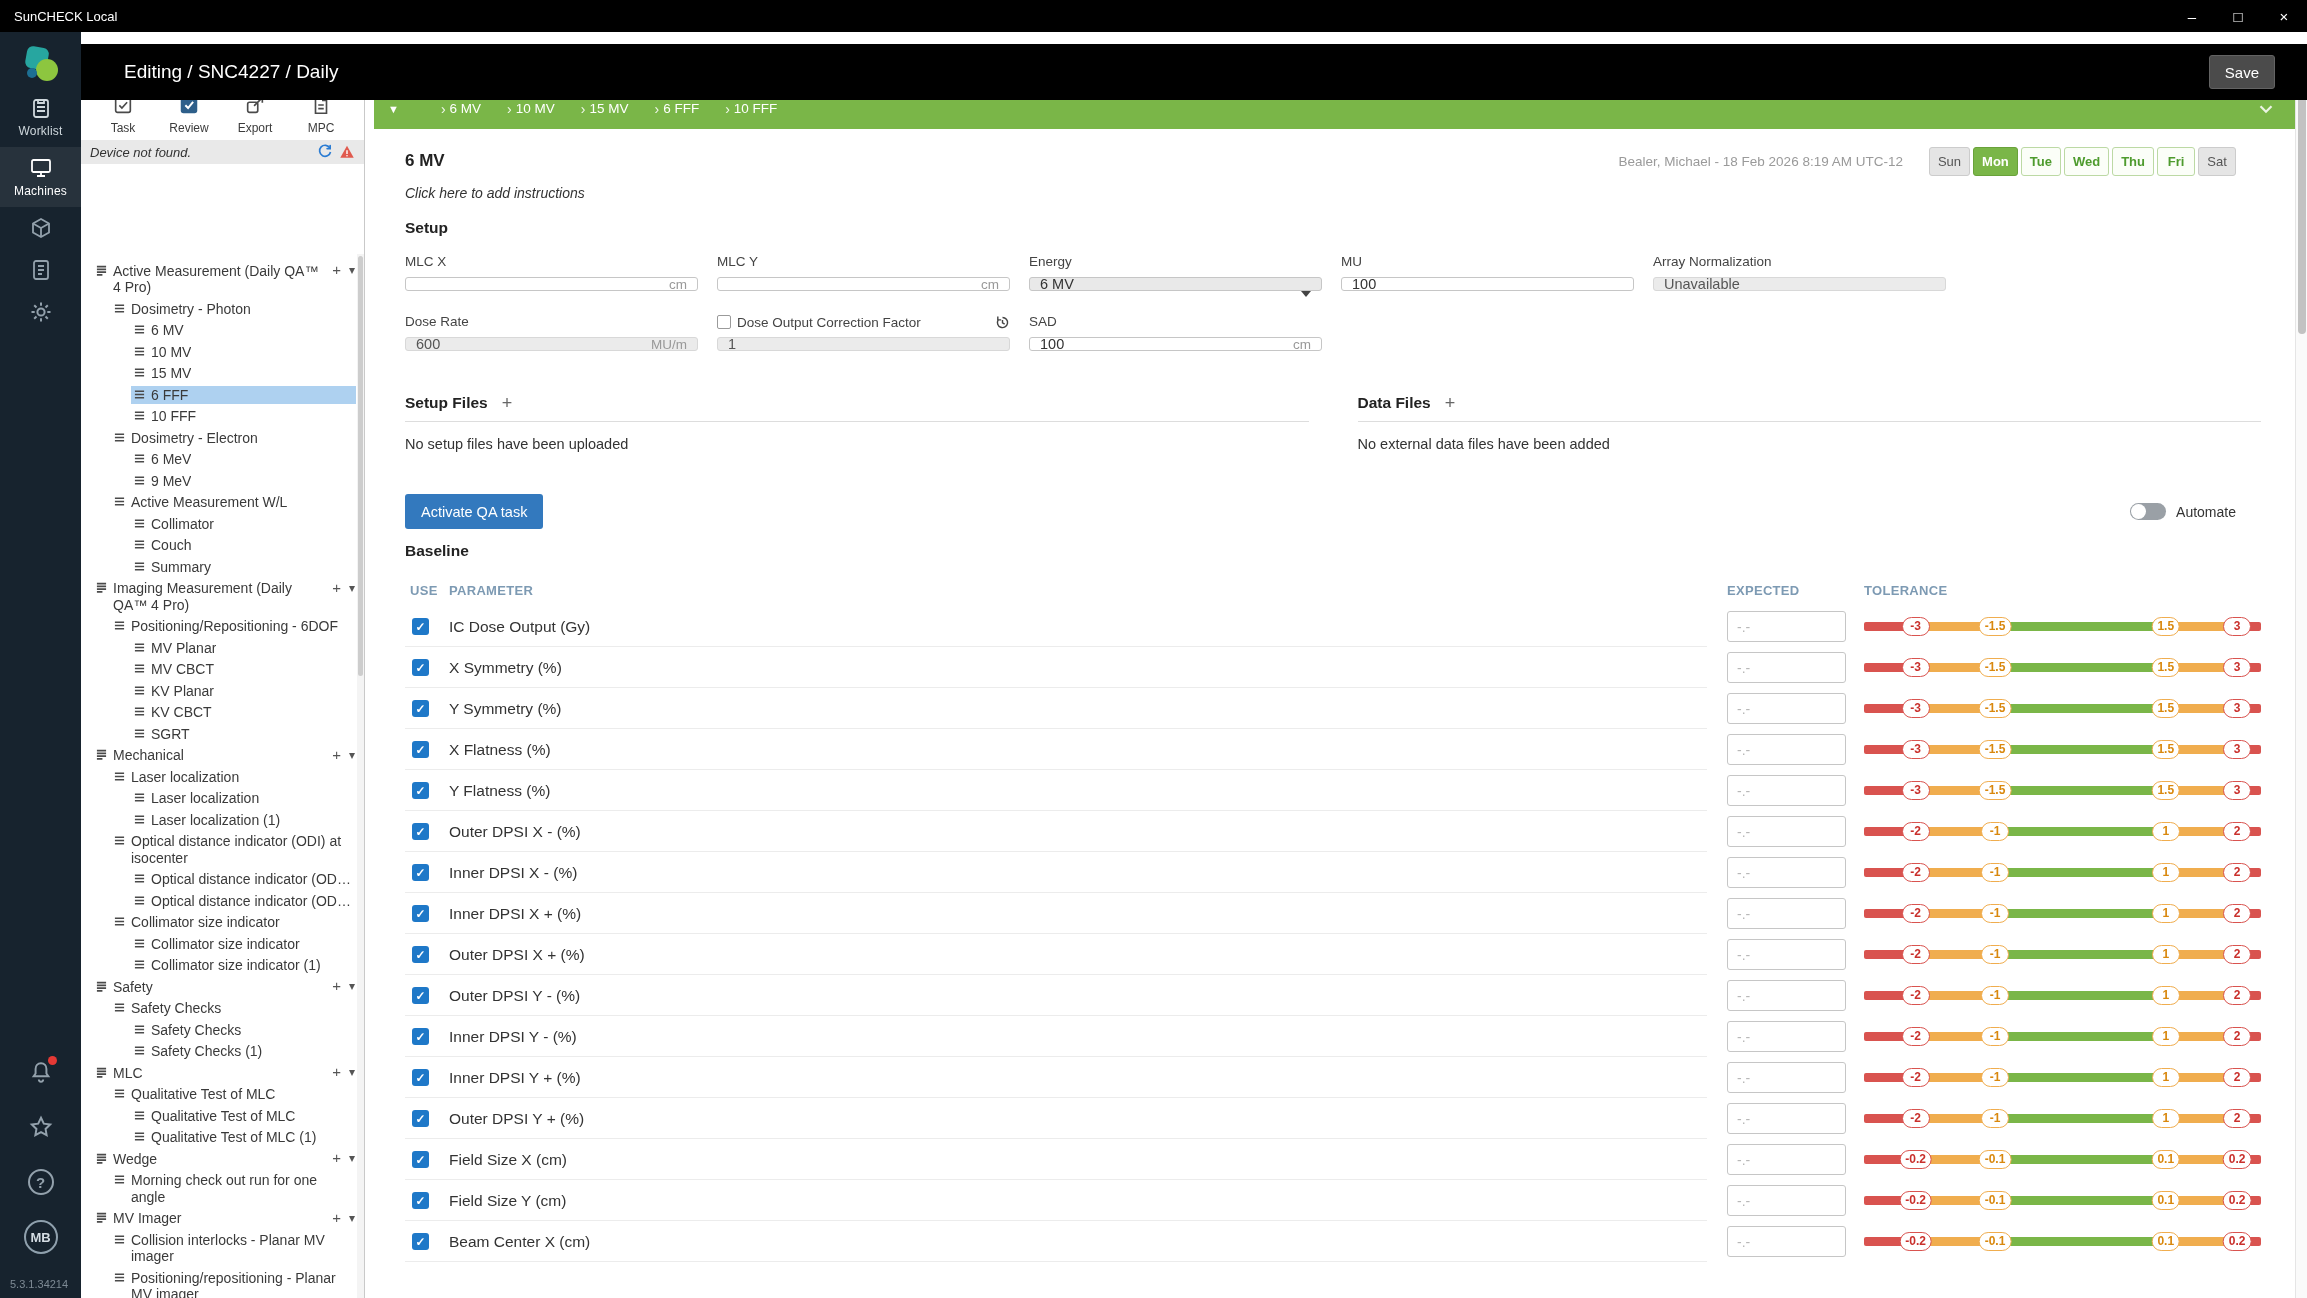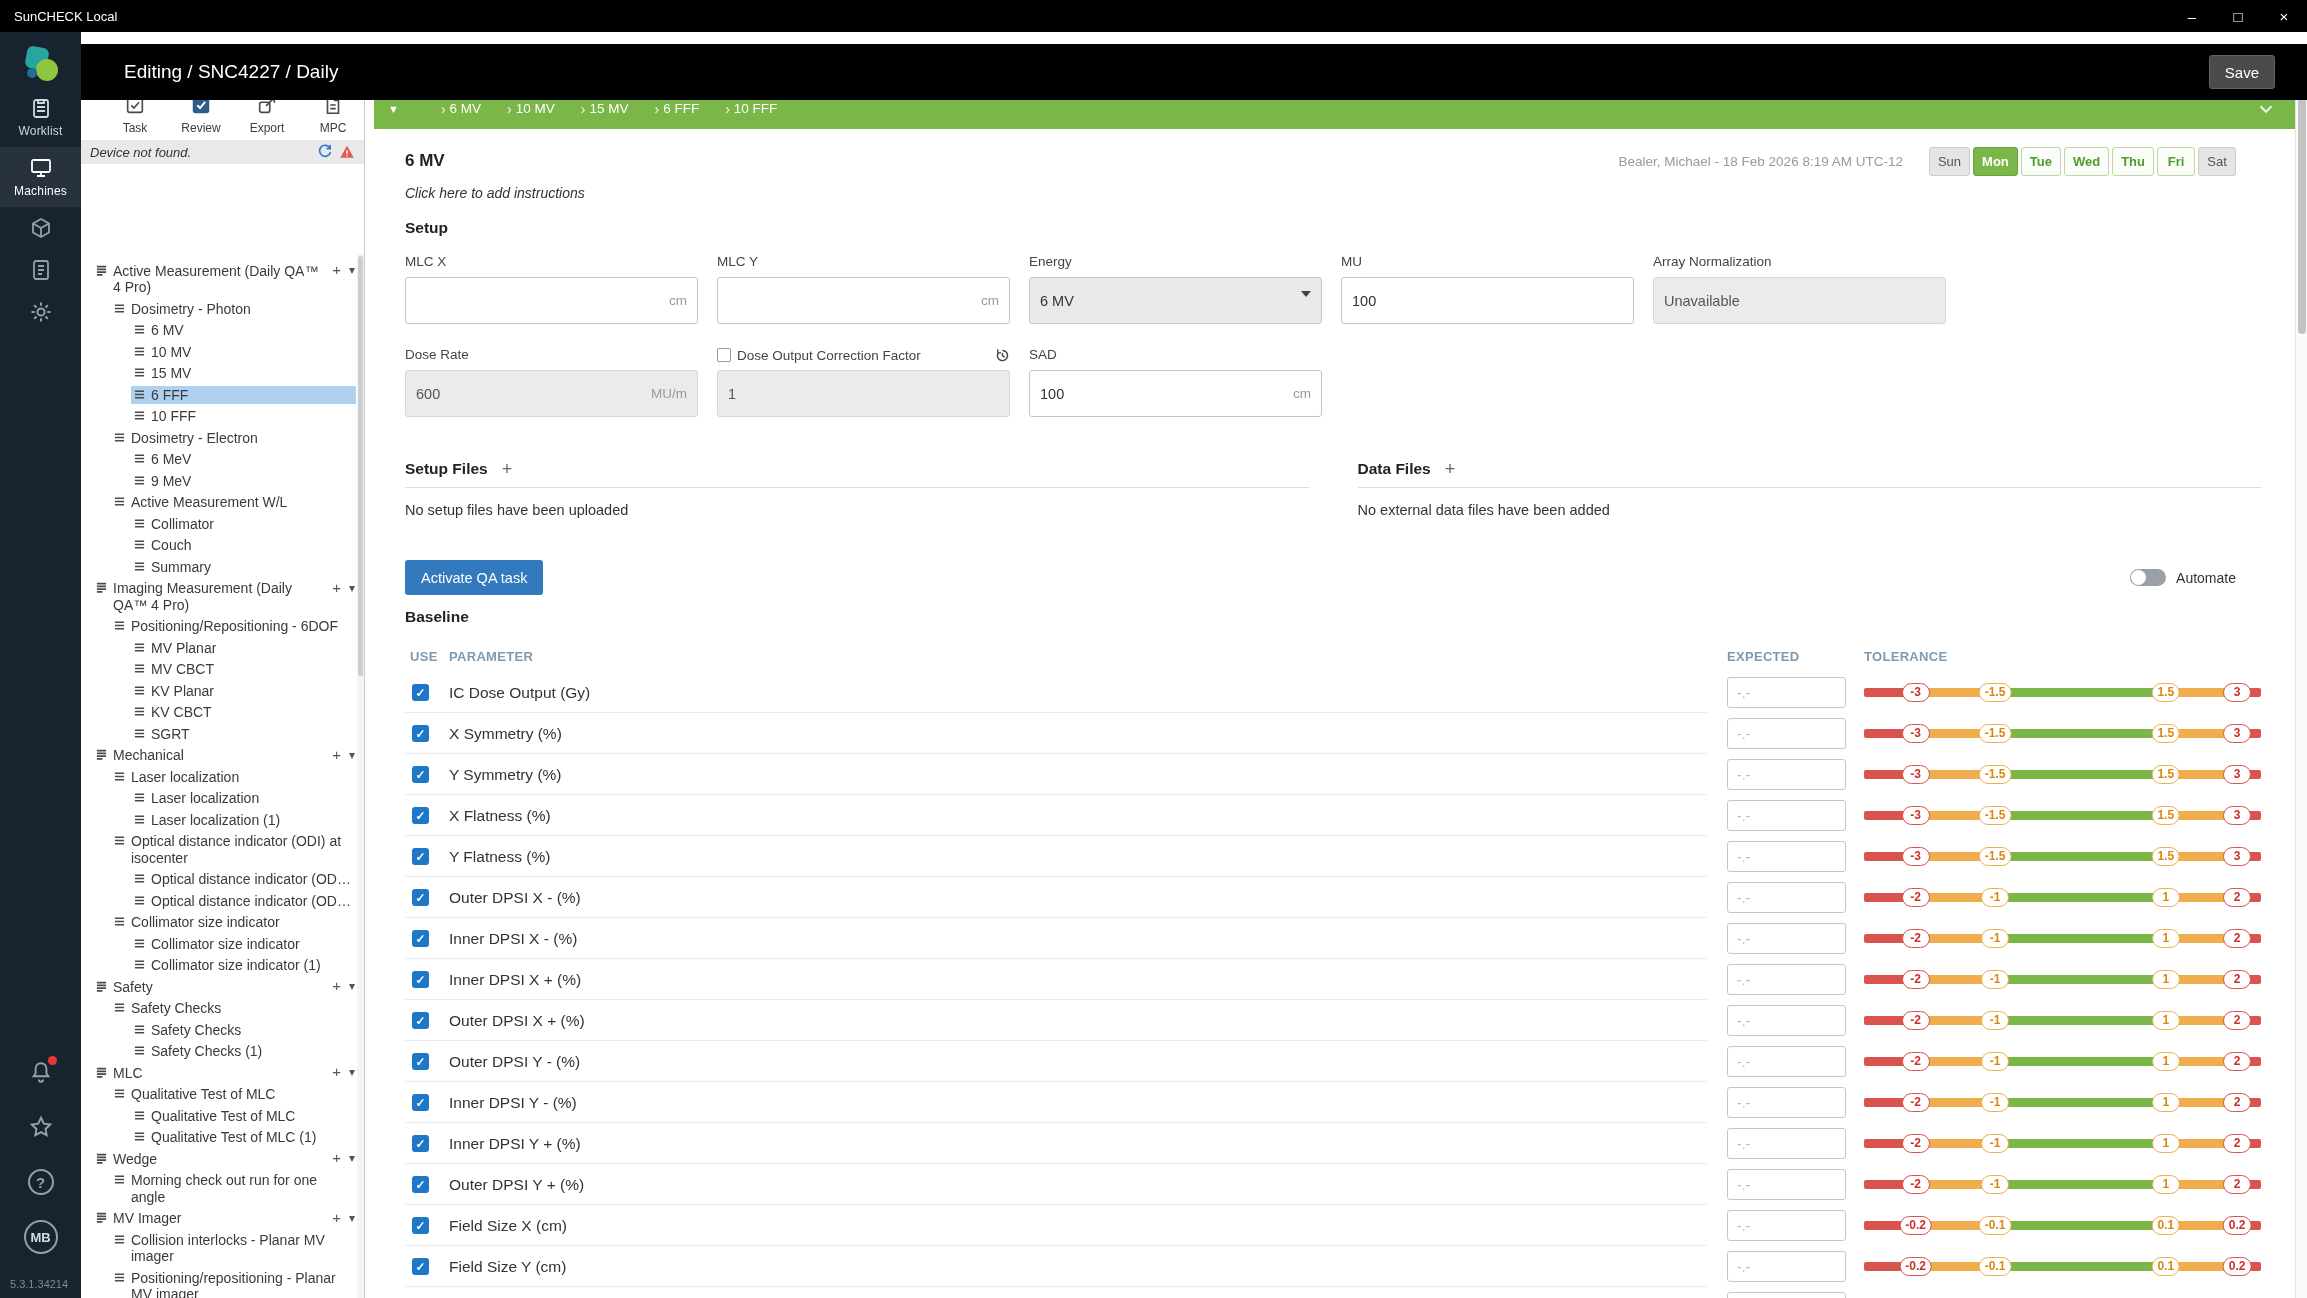--- a/index.html
+++ b/index.html
@@ -34,21 +34,21 @@
 .util-btn{position:relative;width:100%;display:flex;justify-content:center;padding:8px 0;color:#93a1ac}
 .badge-dot{position:absolute;top:5px;right:24px;width:9px;height:9px;border-radius:50%;background:#e53935}
 .help-circle{width:26px;height:26px;border:2px solid #93a1ac;border-radius:50%;display:flex;align-items:center;justify-content:center;
   font-size:15px;font-weight:bold;color:#93a1ac}
 .avatar{width:34px;height:34px;border:2px solid #8fa0ad;border-radius:50%;display:flex;align-items:center;justify-content:center;
   font-size:13px;color:#d5dde3;font-weight:bold}
 .version{font-size:11px;color:#7d8a94;align-self:flex-start;margin:6px 0 8px 10px}
 
 
 .panel{position:absolute;left:81px;top:88px;width:284px;bottom:0;background:#fff;border-right:1px solid #c9c9c9;z-index:10;overflow:hidden}
-.ptoolbar{height:52px;display:flex;align-items:center;gap:22px;padding-left:32px}
+.ptoolbar{height:52px;display:flex;align-items:center;gap:22px;padding-left:20px}
 .tool{display:flex;flex-direction:column;align-items:center;gap:2px;font-size:12px;color:#3c3c3c;min-width:44px}
 .device-bar{height:24px;background:#e9e9e9;display:flex;align-items:center;padding:0 9px;font-size:13px;font-style:italic;color:#333}
 .device-bar .sp{flex:1}
 .device-bar .dicon{display:flex;margin-left:6px}
 .tree{position:absolute;left:0;top:166px;right:0;bottom:0;padding-top:6px;overflow:hidden}
 .tree-item{position:relative;padding:1.5px 8px 1.5px 12px;display:flex}
 .tree-item .row-inner{display:flex;gap:6px;min-width:0;flex:1;padding:1px 3px;align-items:flex-start}
 .tree-item.lvl0{padding-right:42px}
 .tree-item.lvl1{padding-left:30px}
 .tree-item.lvl2{padding-left:50px}
@@ -90,21 +90,21 @@
 .day-btn.st-selected{background:#7ab648;border-color:#69a23a;color:#fff;font-weight:bold}
 .day-btn.st-on{color:#4e9b2e;border-color:#bcd9a4;background:#fbfef8;font-weight:bold}
 
 .instructions{margin-top:9px;font-size:14px;font-style:italic;color:#333}
 .setup-title{margin-top:18px;font-size:15.5px;font-weight:bold;color:#222}
 
 .form-row{display:flex;gap:19px;margin-top:17px}
 .form-row2{margin-top:23px}
 .field{width:293px}
 .flabel{display:block;font-size:13.5px;color:#444;margin-bottom:7px;height:16px}
-.tin{position:relative;height:47px;border:1px solid #c6c6c6;border-radius:3px;background:#fff;
+.tin{position:relative;height:14px;border:1px solid #c6c6c6;border-radius:3px;background:#fff;
   display:flex;align-items:center;padding:0 10px;font-size:14.5px;color:#333}
 .tin .unit{margin-left:auto;color:#999;font-size:13.5px}
 .tin.disabled{background:#ebebeb;border-color:#d8d8d8;color:#666}
 .tin.disabled .val{color:#555}
 .tin.sel::after{content:"";position:absolute;right:10px;top:13px;border:5px solid transparent;border-top:6px solid #444}
 .tin.sel-gray{background:#e9e9e9}
 .docf-label{display:flex;align-items:center;gap:6px;font-size:13.5px;color:#444;margin-bottom:7px;height:16px}
 .cb-empty{width:14px;height:14px;border:1px solid #9a9a9a;border-radius:2px;background:#fff;flex:none}
 .hist{margin-left:auto;display:flex}
 

